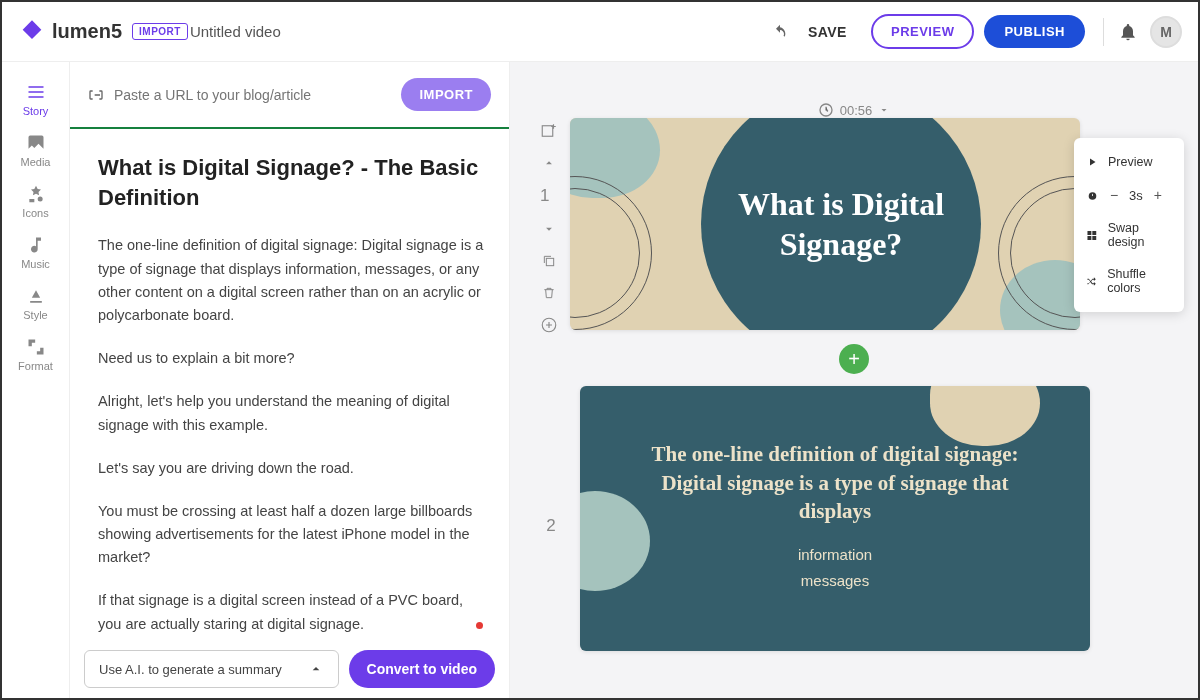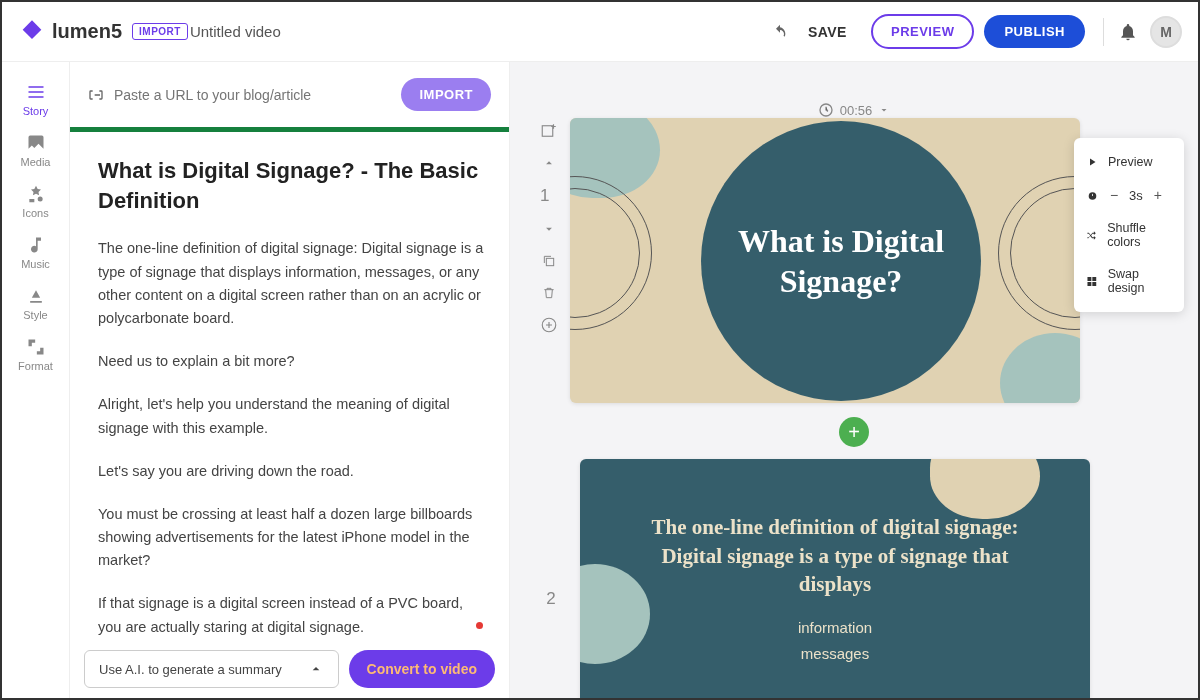--- a/index.html
+++ b/index.html
@@ -16,38 +16,38 @@
 .top-btn-solid { padding: 9px 20px; background: #1d4ed8; color: #fff; font-size: 13px; font-weight: 700; border-radius: 20px; margin-right: 18px; cursor: pointer; border: none; letter-spacing: 0.5px; }
 .top-divider { width: 1px; height: 28px; background: #ddd; margin-right: 14px; }
 .bell-icon { color: #555; margin-right: 12px; cursor: pointer; }
 .avatar { width: 32px; height: 32px; border-radius: 50%; background: #e5e5e5; color: #666; display: flex; align-items: center; justify-content: center; font-weight: 600; font-size: 14px; cursor: pointer; border: 2px solid #ddd; }
 .main { display: flex; height: calc(100% - 60px); }
 .sidebar { width: 68px; border-right: 1px solid #eee; display: flex; flex-direction: column; align-items: center; padding-top: 10px; }
 .sidebar-item { width: 100%; padding: 10px 0 6px; display: flex; flex-direction: column; align-items: center; gap: 3px; cursor: pointer; color: #888; font-size: 11px; }
 .sidebar-item.active { color: #6c3ce9; }
 .sidebar-icon { width: 20px; height: 20px; }
 .editor-panel { width: 440px; border-right: 1px solid #eee; display: flex; flex-direction: column; position: relative; }
-.url-row { display: flex; align-items: center; padding: 16px 18px; gap: 10px; border-bottom: 5px solid #15803d; }
+.url-row { display: flex; align-items: center; padding: 16px 18px; gap: 10px; border-bottom: 2px solid #15803d; }
 .url-icon { color: #666; flex-shrink: 0; }
 .url-input { flex: 1; border: none; outline: none; font-size: 14px; color: #999; }
 .import-btn { padding: 9px 18px; background: #9b7ef0; color: #fff; border: none; border-radius: 18px; font-size: 13px; font-weight: 700; cursor: pointer; letter-spacing: 0.5px; }
 .article-content { flex: 1; overflow-y: auto; padding: 24px 20px 60px 28px; }
 .article-title { font-size: 22px; font-weight: 700; color: #222; line-height: 1.35; margin-bottom: 22px; }
 .article-p { font-size: 14.5px; color: #444; line-height: 1.6; margin-bottom: 20px; }
 .bottom-bar { position: absolute; bottom: 0; left: 0; right: 0; padding: 10px 14px; display: flex; gap: 10px; background: #fff; align-items: center; }
 .ai-btn { flex: 1; padding: 10px 14px; border: 1px solid #ccc; border-radius: 6px; background: #fff; font-size: 13px; color: #444; cursor: pointer; display: flex; align-items: center; justify-content: space-between; }
-.convert-btn { padding: 11px 18px; background: #6c3ce9; color: #fdba74; border: none; border-radius: 20px; font-size: 14px; font-weight: 600; cursor: pointer; }
+.convert-btn { padding: 11px 18px; background: #6c3ce9; color: #ffffff; border: none; border-radius: 20px; font-size: 14px; font-weight: 600; cursor: pointer; }
 .red-dot { position: absolute; right: 26px; top: -18px; width: 7px; height: 7px; background: #e53935; border-radius: 50%; }
 .canvas-area { flex: 1; background: #f4f4f6; position: relative; overflow-y: auto; padding: 30px 0 30px 0; }
 .slide-tools { position: absolute; left: 30px; top: 60px; display: flex; flex-direction: column; gap: 14px; color: #888; }
 .slide-tool { cursor: pointer; width: 18px; height: 18px; display: flex; align-items: center; justify-content: center; }
 .slide-number { font-size: 17px; color: #888; font-weight: 400; }
 .slide-row { display: flex; align-items: flex-start; gap: 16px; margin-bottom: 18px; padding-left: 28px; }
 .slide-num-col { width: 26px; display: flex; align-items: center; justify-content: center; padding-top: 130px; font-size: 17px; color: #888; }
-.slide-card { width: 510px; height: 285px; border-radius: 6px; overflow: hidden; position: relative; box-shadow: 0 1px 4px rgba(0,0,0,0.1); padding-left: 32px; }
+.slide-card { width: 510px; height: 212px; border-radius: 6px; overflow: hidden; position: relative; box-shadow: 0 1px 4px rgba(0,0,0,0.1); padding-left: 32px; }
 .slide1 { background: #e0d2b2; display: flex; align-items: center; justify-content: center; }
 .slide1-circle { width: 280px; height: 280px; background: #355e6b; border-radius: 50%; display: flex; align-items: center; justify-content: center; position: relative; }
 .slide1-text { color: #fff; font-family: Georgia, serif; font-size: 32px; font-weight: 600; text-align: center; line-height: 1.25; padding: 0 20px; }
 .slide1-blob1 { position: absolute; top: -20px; left: -30px; width: 120px; height: 100px; background: #a5c3bd; border-radius: 50% 60% 55% 50%; }
 .slide1-blob2 { position: absolute; bottom: -30px; right: -30px; width: 110px; height: 100px; background: #a5c3bd; border-radius: 50%; }
 .slide1-arc1 { position: absolute; left: -60px; top: 70px; width: 130px; height: 130px; border: 1px solid #555; border-radius: 50%; }
 .slide1-arc1b { position: absolute; left: -72px; top: 58px; width: 154px; height: 154px; border: 1px solid #555; border-radius: 50%; }
 .slide1-arc2 { position: absolute; right: -60px; top: 70px; width: 130px; height: 130px; border: 1px solid #555; border-radius: 50%; }
 .slide1-arc2b { position: absolute; right: -72px; top: 58px; width: 154px; height: 154px; border: 1px solid #555; border-radius: 50%; }
 .slide2 { background: #355e6b; color: #ece2c9; display: flex; flex-direction: column; align-items: center; justify-content: center; padding: 26px 60px; height: 265px; }
@@ -248,25 +248,25 @@
         <svg class="icon-svg" viewBox="0 0 24 24" style="width:13px;height:13px">
             <circle cx="12" cy="13" r="7" fill="currentColor"></circle>
             <path stroke="#fff" stroke-width="1.5" d="M12 9v4"></path>
           </svg>
         <span class="ctx-btn-sm">−</span>
         <span>3s</span>
         <span class="ctx-btn-sm">+</span>
       </div>
       <div class="ctx-item">
         <svg class="icon-svg" viewBox="0 0 24 24" style="width:13px;height:13px">
-            <path fill="currentColor" d="M17 3l4 4-4 4V8h-3l-3 4 3 4h3v-3l4 4-4 4v-3h-4l-4-5-4 5H3v-2h3l3-4-3-4H3V6h3l4 5 4-5h3V3z"></path>
-          </svg>
-        <span>Shuffle colors</span>
+            <path fill="currentColor" d="M3 3h8v8H3zm10 0h8v8h-8zM3 13h8v8H3zm10 0h8v8h-8z"></path>
+          </svg>
+        <span>Swap design</span>
       </div>
       <div class="ctx-item">
         <svg class="icon-svg" viewBox="0 0 24 24" style="width:13px;height:13px">
-            <path fill="currentColor" d="M3 3h8v8H3zm10 0h8v8h-8zM3 13h8v8H3zm10 0h8v8h-8z"></path>
-          </svg>
-        <span>Swap design</span>
+            <path fill="currentColor" d="M17 3l4 4-4 4V8h-3l-3 4 3 4h3v-3l4 4-4 4v-3h-4l-4-5-4 5H3v-2h3l3-4-3-4H3V6h3l4 5 4-5h3V3z"></path>
+          </svg>
+        <span>Shuffle colors</span>
       </div>
     </div>
   </div>
 </div>
 
 </body></html>

